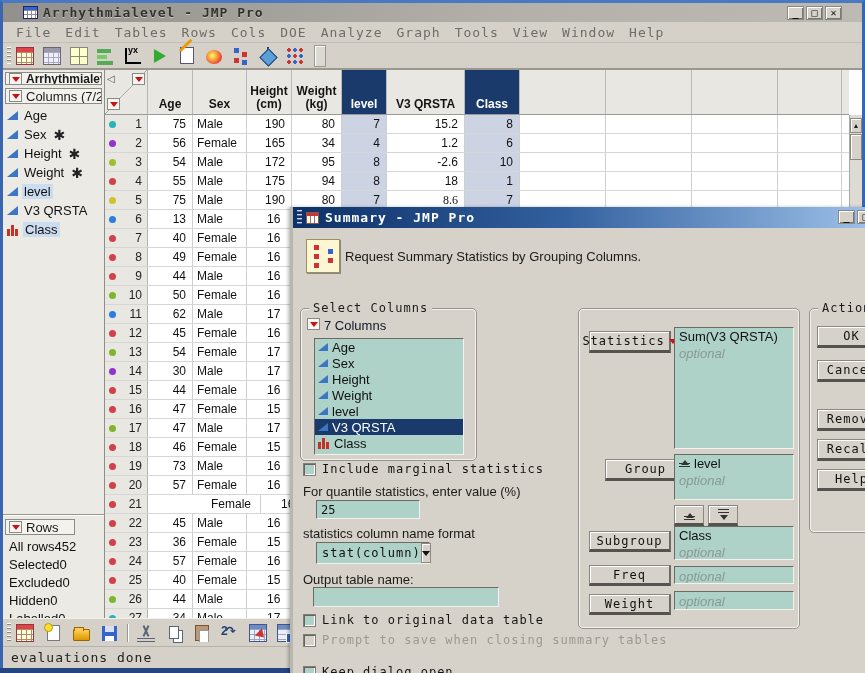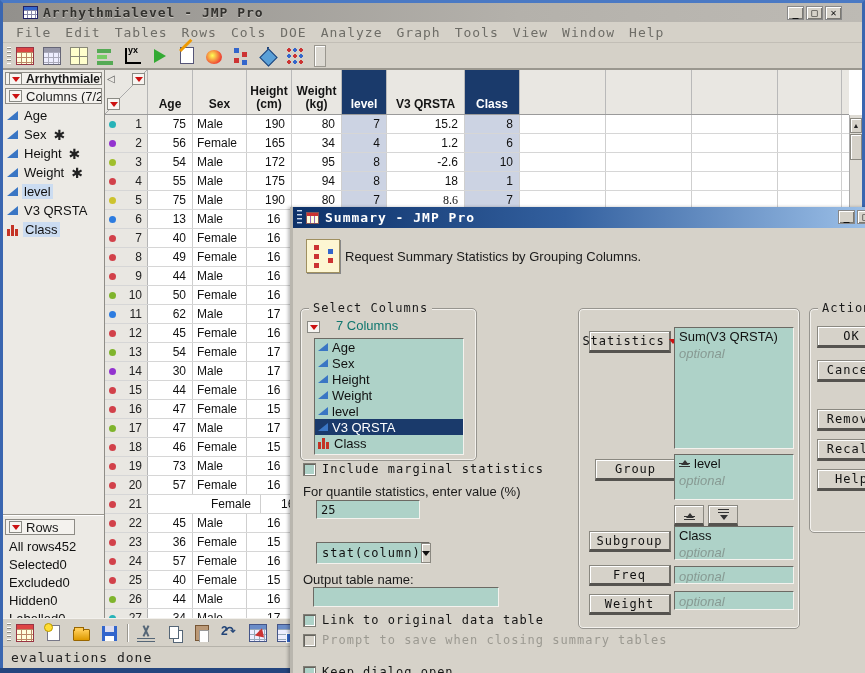--- a/index.html
+++ b/index.html
@@ -158,21 +158,21 @@
     background:linear-gradient(#c33 0 3px,transparent 3px),repeating-linear-gradient(90deg,transparent 0 3px,#96b 3px 4px),#ffd}
   .dtitle .dtext{font:bold 13px var(--mono);color:#fff;letter-spacing:1px;margin-left:2px}
   .dbtns{position:absolute;left:545px;top:3px;display:flex;gap:2px}
   .dbody{position:absolute;inset:21px 0 0 0;background:#d6d2c9}
   .sum-icon{position:absolute;left:13px;top:11px;width:34px;height:34px;background:#fdf6d2;border:1px solid #a09060;box-shadow:1px 1px 0 #888}
   .sum-icon::before{content:"";position:absolute;left:7px;top:5px;width:5px;height:5px;background:#c33;
     box-shadow:0 9px 0 #c33,0 18px 0 #c33,14px 4px 0 #36c,14px 13px 0 #c33}
   .ddesc{position:absolute;left:52px;top:21px;font:13px var(--sans);color:#1a1a1a}
   .gbox{position:absolute;border:1px solid #97958f;border-radius:5px;box-shadow:inset 0 0 0 1px #f4f2ee}
   .gbox>.gtitle{position:absolute;top:-8px;left:8px;background:#d6d2c9;padding:0 4px;font:12px var(--mono);color:#1a1a1a;letter-spacing:1px}
-  .dd-row{position:absolute;display:flex;align-items:flex-end;gap:16px;font:13px var(--sans);color:#0f766e}
+  .dd-row{position:absolute;display:flex;align-items:flex-start;gap:4px;font:13px var(--sans);color:#0f172a}
   .listbox{position:absolute;background:var(--teal);border:1px solid #6c6a64;border-right-color:#f4f2ee;border-bottom-color:#f4f2ee;overflow:hidden}
   .litem{display:flex;align-items:center;gap:4px;height:16px;padding-left:3px;font:13px var(--sans);color:#111;white-space:nowrap}
   .litem.sel{background:var(--navy);color:#fff}
   .litem .tri-icon{border-bottom-width:8px;border-left-width:10px}
   .cbrow{position:absolute;display:flex;align-items:center;gap:6px;font:12px var(--mono);color:#151515;letter-spacing:1px;white-space:nowrap}
   .cbrow.dis{color:#9b9991}
   .cbox{width:13px;height:13px;flex:none;background:var(--teal);border:1px solid #807e76;
     box-shadow:inset 1px 1px 0 #66645e,inset -1px -1px 0 #fff}
   .cbox.dis{background:#d6d2c9}
   .dlabel{position:absolute;font:13px var(--sans);color:#1a1a1a;white-space:nowrap}
@@ -744,20 +744,21 @@
       </div>
 
       <div class="cbrow" style="left:10px;top:234px">
         <span class="cbox"></span>
         <span>Include marginal statistics</span>
       </div>
       <span class="dlabel" style="left:10px;top:256px">For quantile statistics, enter value (%)</span>
       <div class="tinput" style="left:23px;top:272px;width:104px;height:19px">
         <span>25</span>
       </div>
+      <span class="dlabel" style="left:10px;top:298px">statistics column name format</span>
       <div class="combo" style="left:23px;top:314px;width:114px;height:22px">
         <span class="cfield">stat(column)</span>
         <span class="cbtn"></span>
       </div>
       <span class="dlabel" style="left:10px;top:344px">Output table name:</span>
       <div class="tinput" style="left:20px;top:359px;width:186px;height:20px">
         <span></span>
       </div>
       <div class="cbrow" style="left:10px;top:385px">
         <span class="cbox"></span>
@@ -776,21 +777,21 @@
         <div class="pbtn" style="left:10px;top:22px;width:82px;height:22px">
           <span>Statistics</span>
           <span style="margin-left:4px;border:4px solid transparent;border-top:5px solid #c11;margin-top:5px"></span>
         </div>
         <div class="dzone" id="statItems" style="left:95px;top:18px;width:120px;height:122px">
             <div class="zitem">
               <span>Sum(V3 QRSTA)</span>
             </div>
             <div class="zopt">optional</div>
           </div>
-        <div class="pbtn" style="left:16px;top:150px;width:82px;height:22px">
+        <div class="pbtn" style="left:26px;top:150px;width:82px;height:22px">
           <span>Group</span>
         </div>
         <div class="dzone" id="groupItems" style="left:95px;top:145px;width:120px;height:46px">
             <div class="zitem">
               <span class="sortic"></span>
               <span>level</span>
             </div>
             <div class="zopt">optional</div>
           </div>
         <div class="sbtn" style="left:95px;top:196px">

